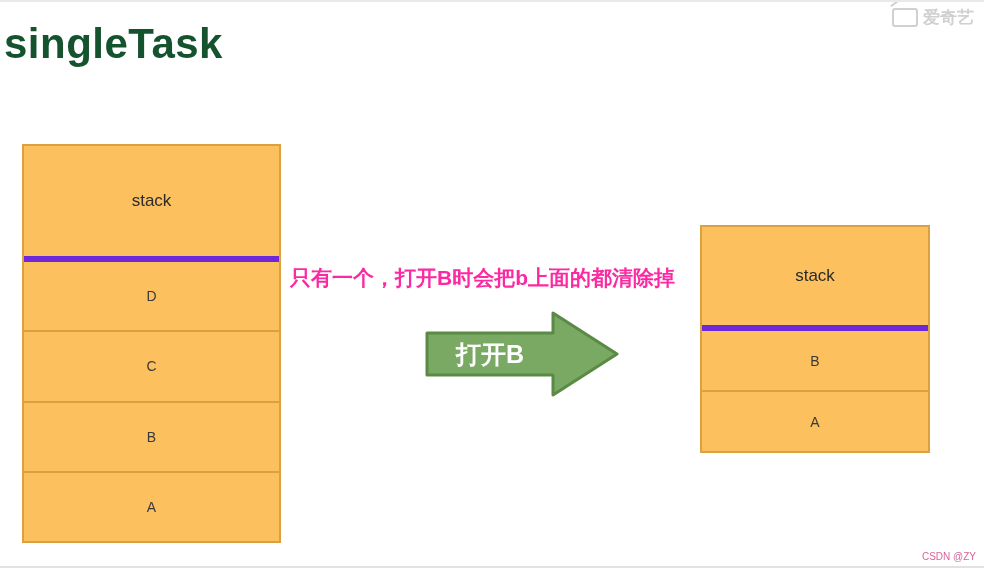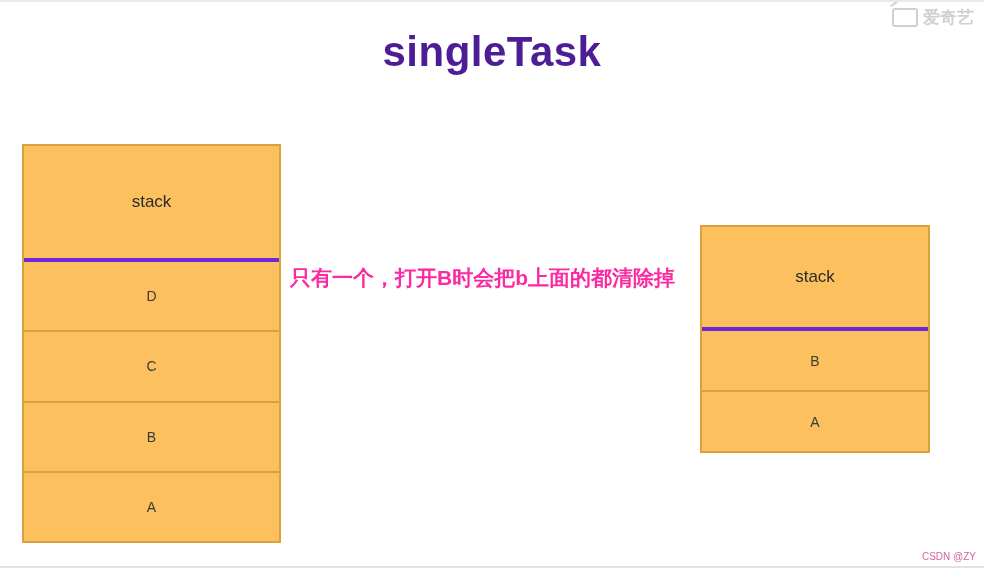--- a/index.html
+++ b/index.html
@@ -11,25 +11,24 @@
     font-family:"Liberation Sans","DejaVu Sans",sans-serif;
     border-top:2px solid #e9e9e9;
     border-bottom:2px solid #e2e2e2;
     box-sizing:border-box;
   }
 
   
   .title{
     position:absolute;
     top:14px;left:0;right:0;
-    margin:12px;
-    text-align:center;
+    margin:4px;
     font-size:42px;
     font-weight:bold;
-    color:#4c1d95;
+    color:#14532d;
     letter-spacing:0.5px;
   }
 
   
   .watermark{
     position:absolute;
     top:4px;right:10px;
     display:flex;align-items:center;gap:5px;
     color:#c8c8c8;
     font-size:17px;
@@ -61,21 +60,21 @@
     border:2px solid #d9a23e;
     box-sizing:border-box;
   }
   .stack.left{ left:22px; top:142px; width:259px; height:399px; }
   .stack.right{ left:700px; top:223px; width:230px; height:228px; }
 
   .hdr{
     display:flex;align-items:center;justify-content:center;
     font-size:17px;
     color:#2b2b2b;
-    border-bottom:4px solid #6d28d9;
+    border-bottom:6px solid #6d28d9;
     box-sizing:border-box;
   }
   .stack.left .hdr{ height:116px; }
   .stack.right .hdr{ height:104px; }
 
   .cell{
     flex:1;
     display:flex;align-items:center;justify-content:center;
     font-size:14px;
     color:#3a3a3a;
@@ -132,20 +131,26 @@
   <div class="stack left">
     <div class="hdr">stack</div>
     <div class="cell">D</div>
     <div class="cell">C</div>
     <div class="cell">B</div>
     <div class="cell">A</div>
   </div>
 
   <div class="annotation">只有一个，打开B时会把b上面的都清除掉</div>
 
+  <div class="arrow">
+    <svg viewBox="0 0 198 92">
+      <polygon points="3,25 129,25 129,5 193,46 129,87 129,67 3,67" stroke="#5a8a45" stroke-width="3" stroke-linejoin="round" fill="#79a963"></polygon>
+      <text x="66" y="55" text-anchor="middle">打开B</text>
+    </svg>
+  </div>
 
   <div class="stack right">
     <div class="hdr">stack</div>
     <div class="cell">B</div>
     <div class="cell">A</div>
   </div>
 
   <div class="credit">CSDN @ZY</div>
 
 </div>

